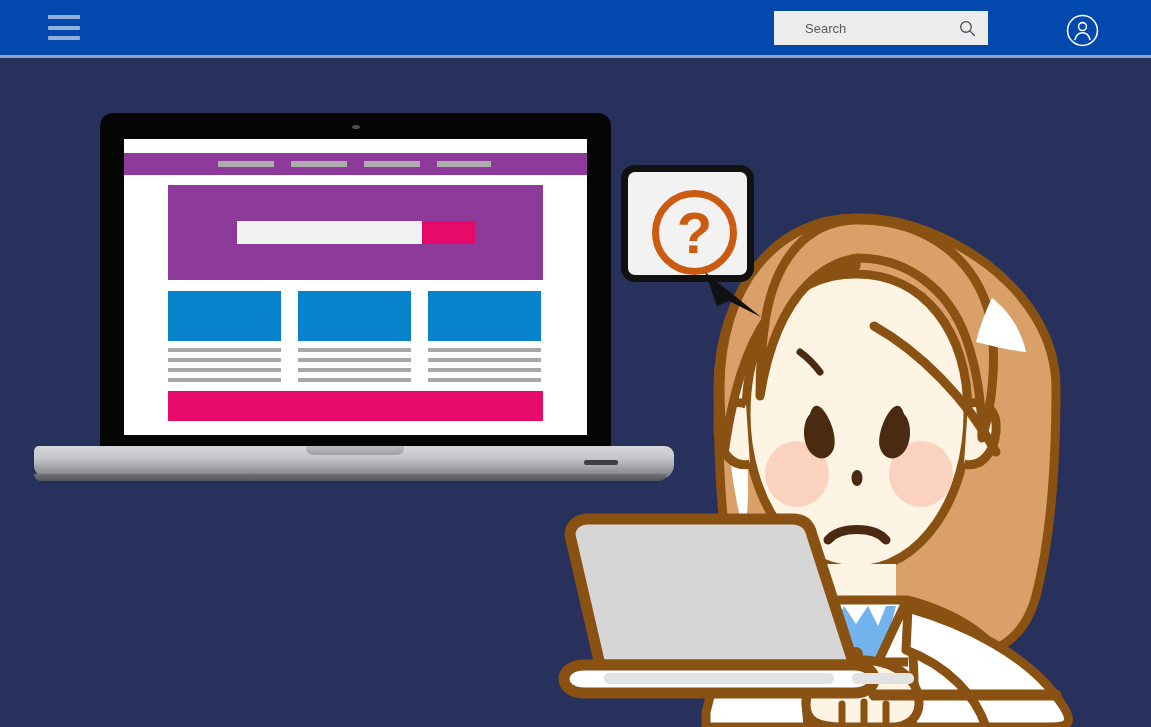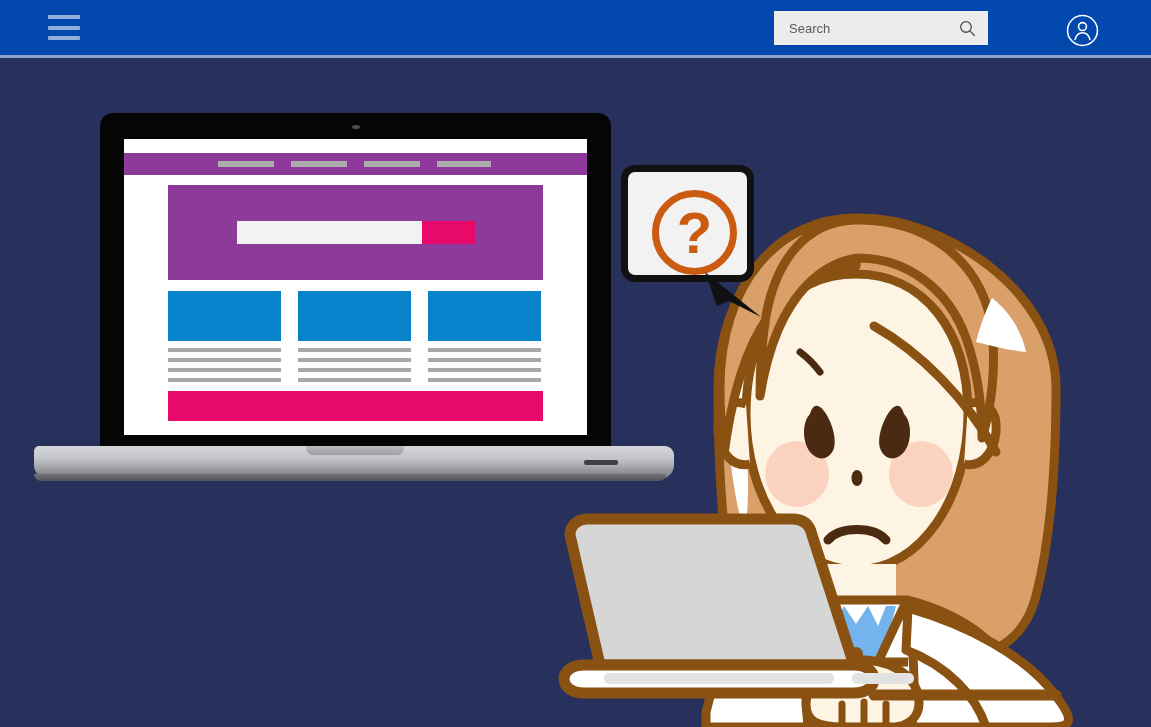--- a/index.html
+++ b/index.html
@@ -40,21 +40,21 @@
   #search-wrap {
     position: absolute; left: 774px; top: 11px;
     width: 214px; height: 34px;
     background: #ececec;
     display: flex; align-items: center;
   }
   #search-input {
     border: 0; outline: 0; background: transparent;
     font-family: "Liberation Sans", sans-serif;
     font-size: 13px; color: #8b5cf6;
-    margin-left: 13px; width: 160px; height: 30px;
+    margin-left: 29px; width: 160px; height: 30px;
   }
   #search-input::placeholder { color: #5b5b5b; opacity: 1; }
   #search-icon {
     position: absolute; right: 12px; top: 9px;
     width: 17px; height: 17px;
   }
   #avatar {
     position: absolute; left: 1066px; top: 14px;
     width: 33px; height: 33px; cursor: pointer;
   }

